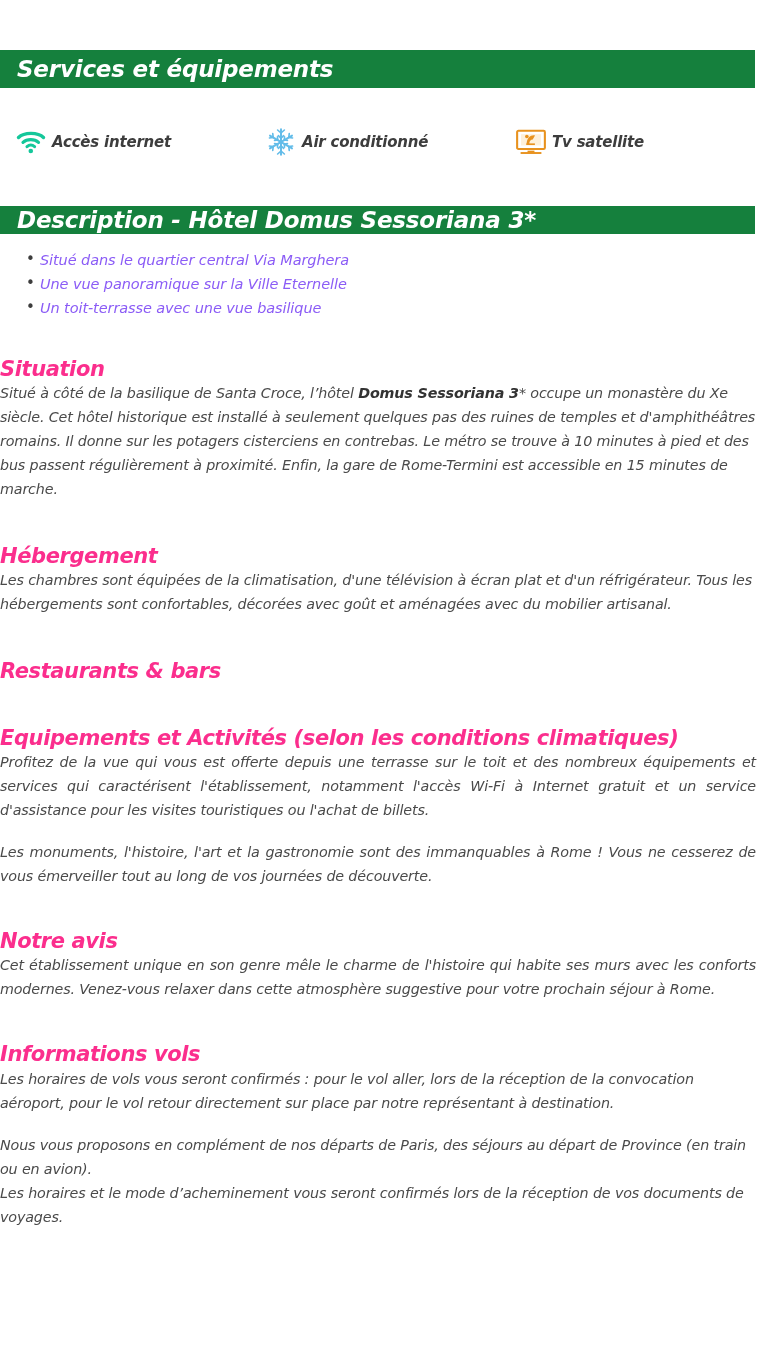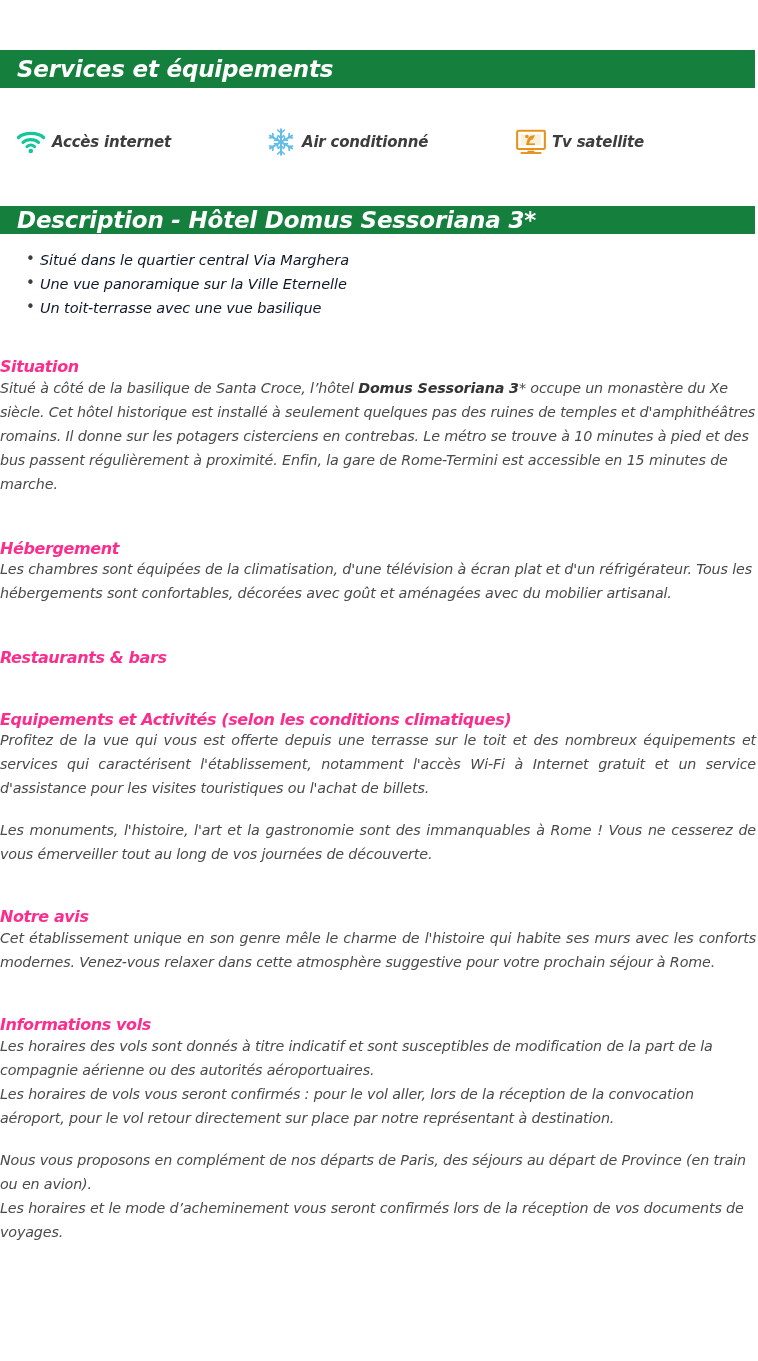--- a/index.html
+++ b/index.html
@@ -75,40 +75,40 @@
   
   .bullets {
     margin: 0;
     padding: 14px 0 0 40px;
     list-style: none;
   }
   .bullets li {
     position: relative;
     font-style: italic;
     font-size: 14.5px;
-    color: #0f172a;
+    color: #8b5cf6;
     line-height: 24px;
     letter-spacing: -0.1px;
   }
   .bullets li::before {
     content: "\2022";
     position: absolute;
     left: -14px;
     top: -1px;
     font-size: 15px;
     color: #3d3d3d;
   }
 
   
   .section { padding: 0; }
   .section-title {
     color: #fb2e8d;
     font-style: italic;
     font-weight: bold;
-    font-size: 16px;
+    font-size: 21px;
     letter-spacing: -0.4px;
     line-height: 1.1;
     margin: 0;
   }
   .para {
     font-style: italic;
     font-size: 14.3px;
     line-height: 24px;
     color: #4a4a4a;
     margin: 0;
@@ -250,21 +250,20 @@
       <p class="para justify para-gap">Les monuments, l'histoire, l'art et la gastronomie sont des immanquables à Rome ! Vous ne cesserez de vous émerveiller tout au long de vos journées de découverte.</p>
     </div>
 
     <div class="section s-avis">
       <h2 class="section-title">Notre avis</h2>
       <p class="para justify title-gap">Cet établissement unique en son genre mêle le charme de l'histoire qui habite ses murs avec les conforts modernes. Venez-vous relaxer dans cette atmosphère suggestive pour votre prochain séjour à Rome.</p>
     </div>
 
     <div class="section s-vols">
       <h2 class="section-title">Informations vols</h2>
-      <p class="para title-gap">Les horaires des vols sont donnés à titre indicatif et sont susceptibles de modification de la part de la compagnie aérienne ou des autorités aéroportuaires.</p>
       <p class="para">Les horaires de vols vous seront confirmés : pour le vol aller, lors de la réception de la convocation aéroport, pour le vol retour directement sur place par notre représentant à destination.</p>
       <p class="para para-gap">Nous vous proposons en complément de nos départs de Paris, des séjours au départ de Province (en train ou en avion).</p>
       <p class="para">Les horaires et le mode d’acheminement vous seront confirmés lors de la réception de vos documents de voyages.</p>
 
     </div>
 
   </div>
 </div>
 
 </body></html>

